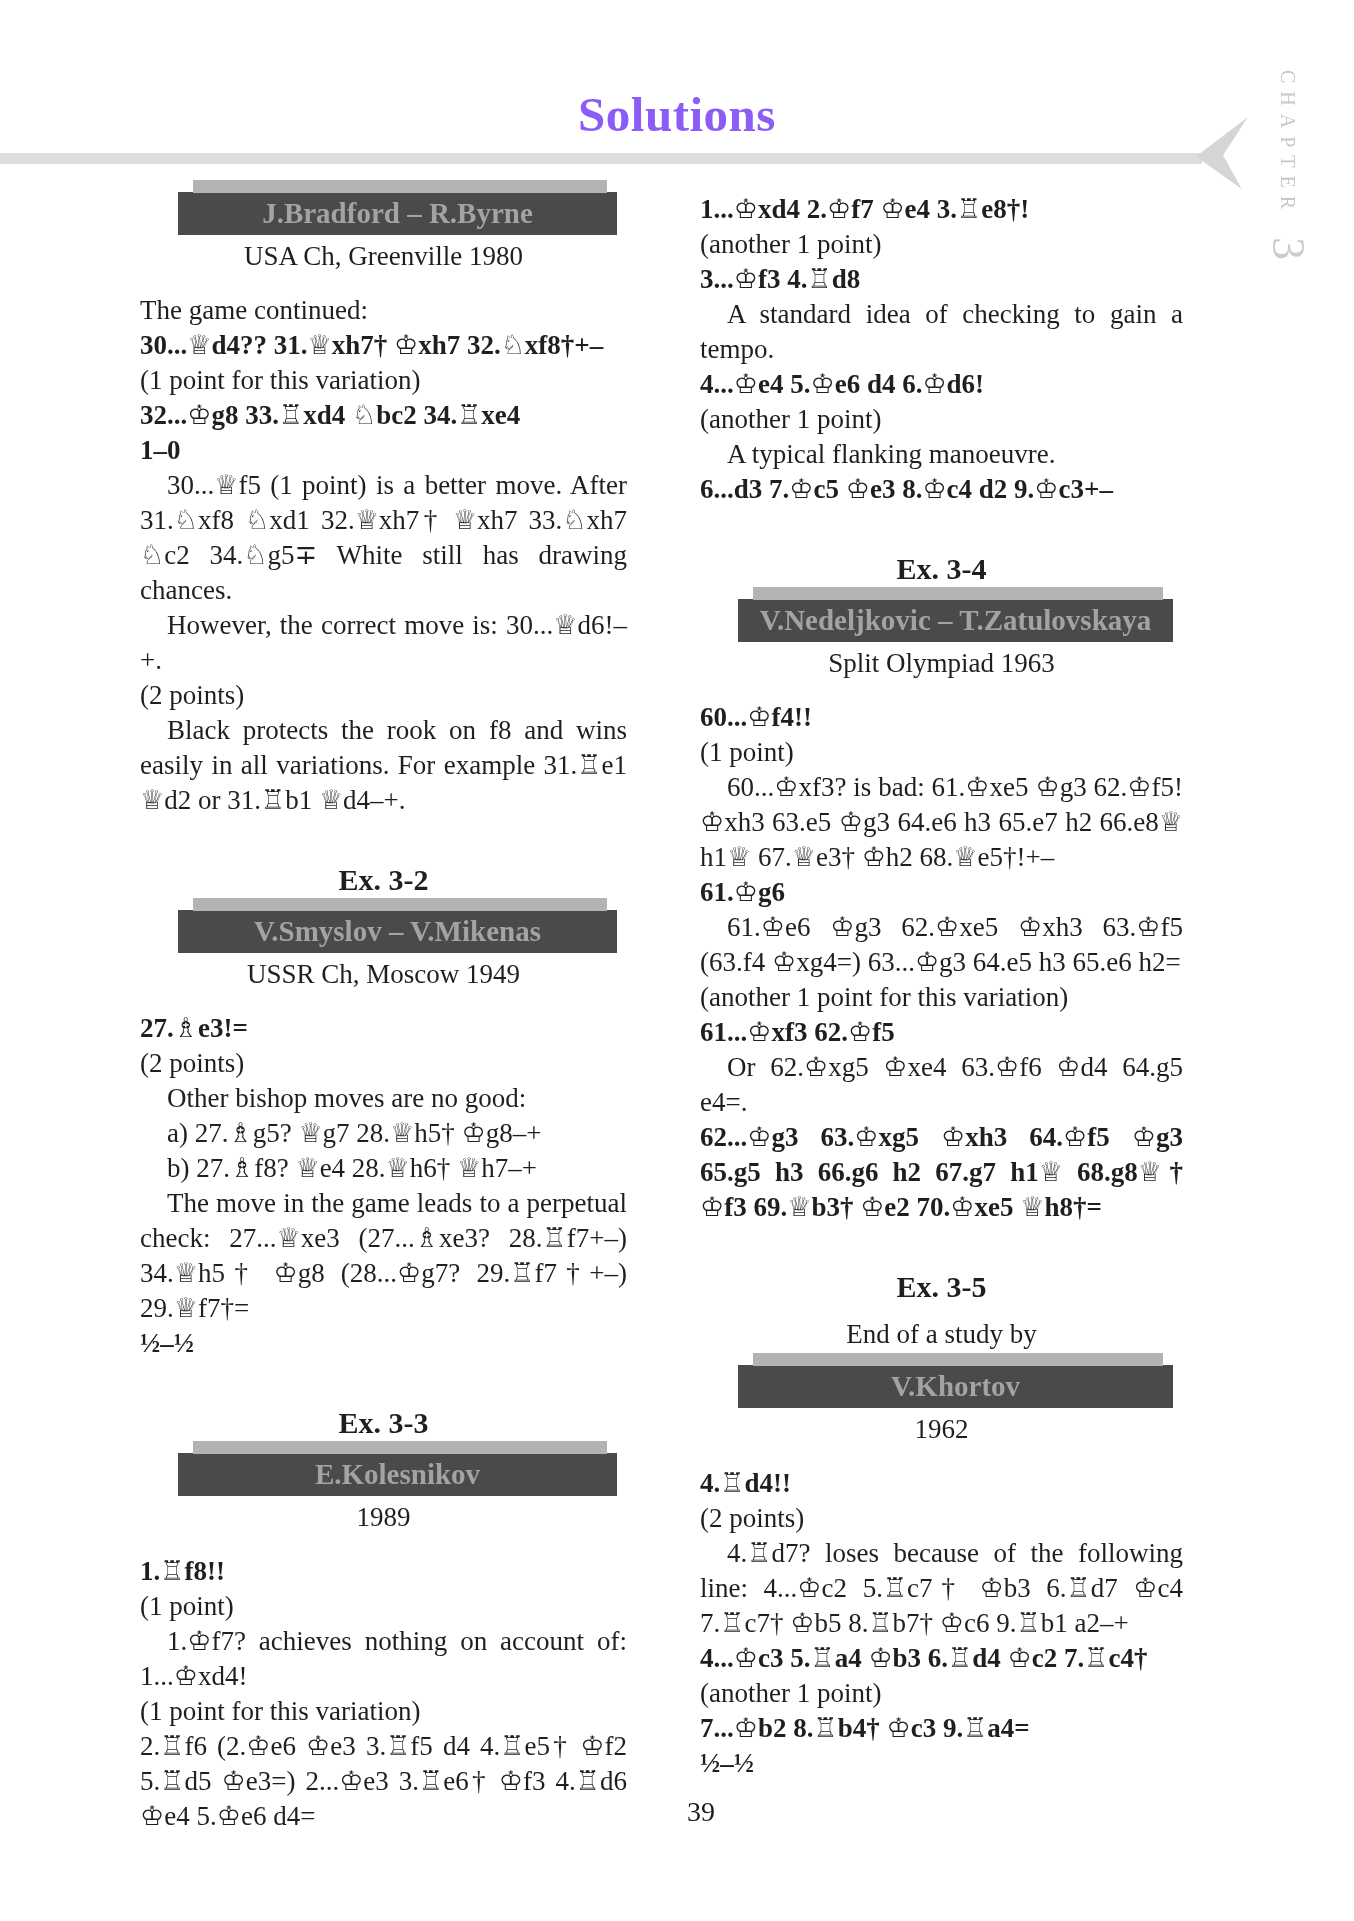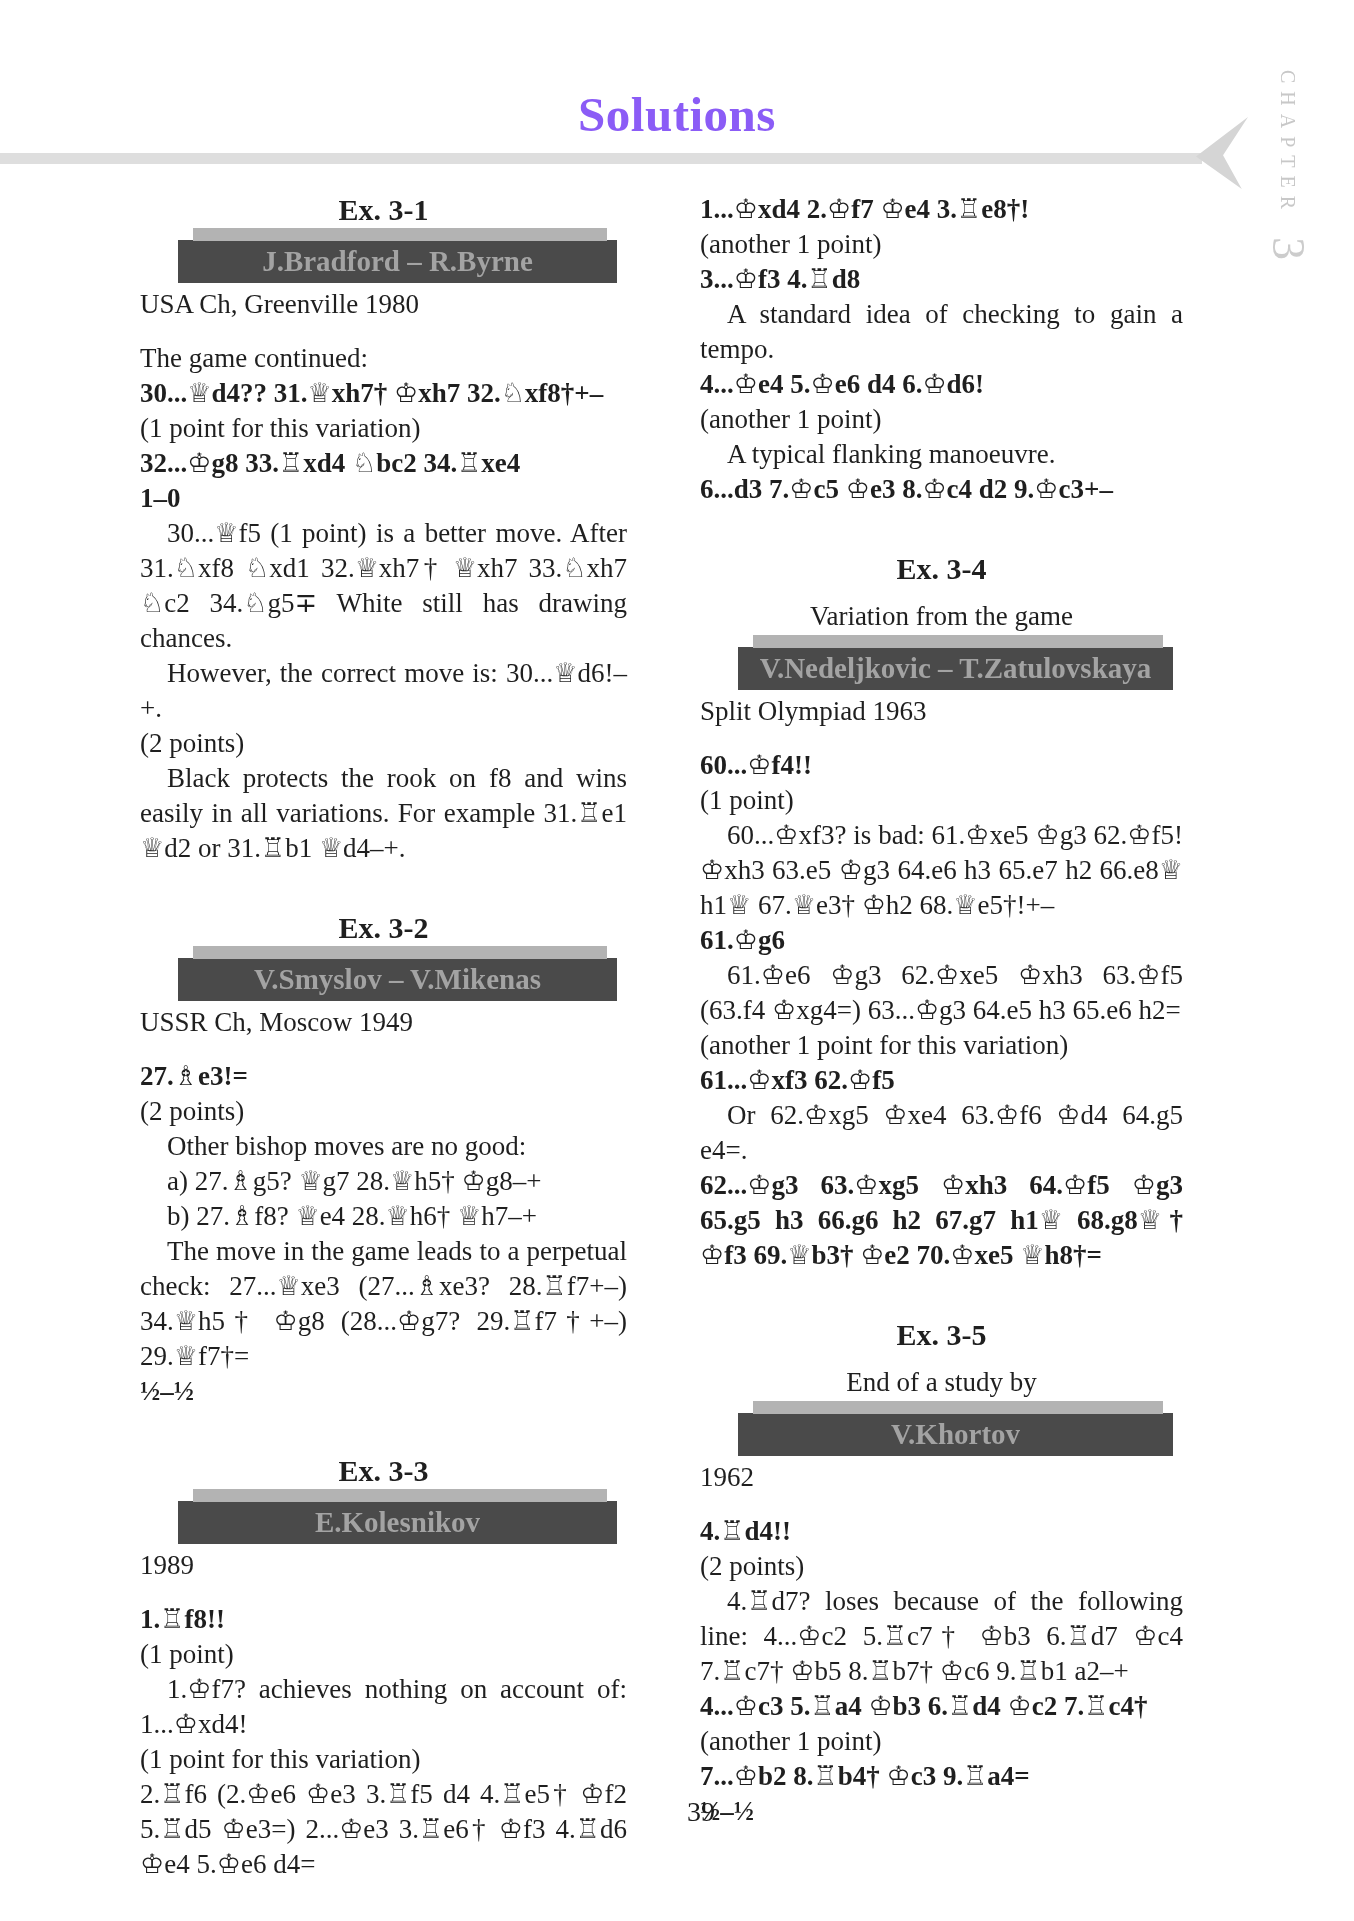--- a/index.html
+++ b/index.html
@@ -47,21 +47,21 @@
   .banner {
     position:relative; margin:13px 10px 4px 38px;
     background:#4a4a4a; color:#a3a3a3;
     font-weight:bold; font-size:29px; line-height:43px; height:43px;
     text-align:center; white-space:nowrap;
   }
   .banner::before {
     content:""; position:absolute; left:15px; right:10px; top:-12px; height:13px;
     background:#b3b3b3;
   }
-  .caption { margin:3px 0 19px 0; }
+  .caption { text-align:center; margin:3px 0 19px 0; }
   .move-line { font-weight:bold; text-align:justify; }
   .points-line { text-align:left; }
   .para { text-align:justify; text-indent:27px; }
   .flush-para { text-align:justify; }
   .plain-line { }
   .sub-line { padding-left:27px; }
   .result-line { font-weight:bold; }
 
   .page-number {
     position:absolute; top:1796px; left:0; width:1354px;
@@ -77,21 +77,20 @@
 
   <div class="title-rule"></div>
   <div class="chapter-arrow"></div>
 
   <div class="chapter-marker">
     <span class="chapter-word">Chapter</span>
     <span class="chapter-num">3</span>
   </div>
 
   <div class="col col-left">
-      <div class="ex-heading">Ex. 3-1</div>
       <div class="banner">J.Bradford – R.Byrne</div>
       <div class="caption">USA Ch, Greenville 1980</div>
       <div class="plain-line">The game continued:</div>
       <div class="move-line">30...♕d4?? 31.♕xh7† ♔xh7 32.♘xf8†+–</div>
       <div class="points-line">(1 point for this variation)</div>
       <div class="move-line">32...♔g8 33.♖xd4 ♘bc2 34.♖xe4</div>
       <div class="result-line">1–0</div>
       <div class="para">30...♕f5 (1 point) is a better move. After 31.♘xf8 ♘xd1 32.♕xh7† ♕xh7 33.♘xh7 ♘c2 34.♘g5∓ White still has drawing chances.</div>
       <div class="para">However, the correct move is: 30...♕d6!–+.</div>
       <div class="points-line">(2 points)</div>
@@ -118,21 +117,20 @@
   <div class="col col-right">
       <div class="move-line">1...♔xd4 2.♔f7 ♔e4 3.♖e8†!</div>
       <div class="points-line">(another 1 point)</div>
       <div class="move-line">3...♔f3 4.♖d8</div>
       <div class="para">A standard idea of checking to gain a tempo.</div>
       <div class="move-line">4...♔e4 5.♔e6 d4 6.♔d6!</div>
       <div class="points-line">(another 1 point)</div>
       <div class="para">A typical flanking manoeuvre.</div>
       <div class="move-line">6...d3 7.♔c5 ♔e3 8.♔c4 d2 9.♔c3+–</div>
       <div class="ex-heading">Ex. 3-4</div>
-      <div class="pre-caption">Variation from the game</div>
       <div class="banner">V.Nedeljkovic – T.Zatulovskaya</div>
       <div class="caption">Split Olympiad 1963</div>
       <div class="move-line">60...♔f4!!</div>
       <div class="points-line">(1 point)</div>
       <div class="para">60...♔xf3? is bad: 61.♔xe5 ♔g3 62.♔f5! ♔xh3 63.e5 ♔g3 64.e6 h3 65.e7 h2 66.e8♕ h1♕ 67.♕e3† ♔h2 68.♕e5†!+–</div>
       <div class="move-line">61.♔g6</div>
       <div class="para">61.♔e6 ♔g3 62.♔xe5 ♔xh3 63.♔f5 (63.f4 ♔xg4=) 63...♔g3 64.e5 h3 65.e6 h2=</div>
       <div class="points-line">(another 1 point for this variation)</div>
       <div class="move-line">61...♔xf3 62.♔f5</div>
       <div class="para">Or 62.♔xg5 ♔xe4 63.♔f6 ♔d4 64.g5 e4=.</div>

